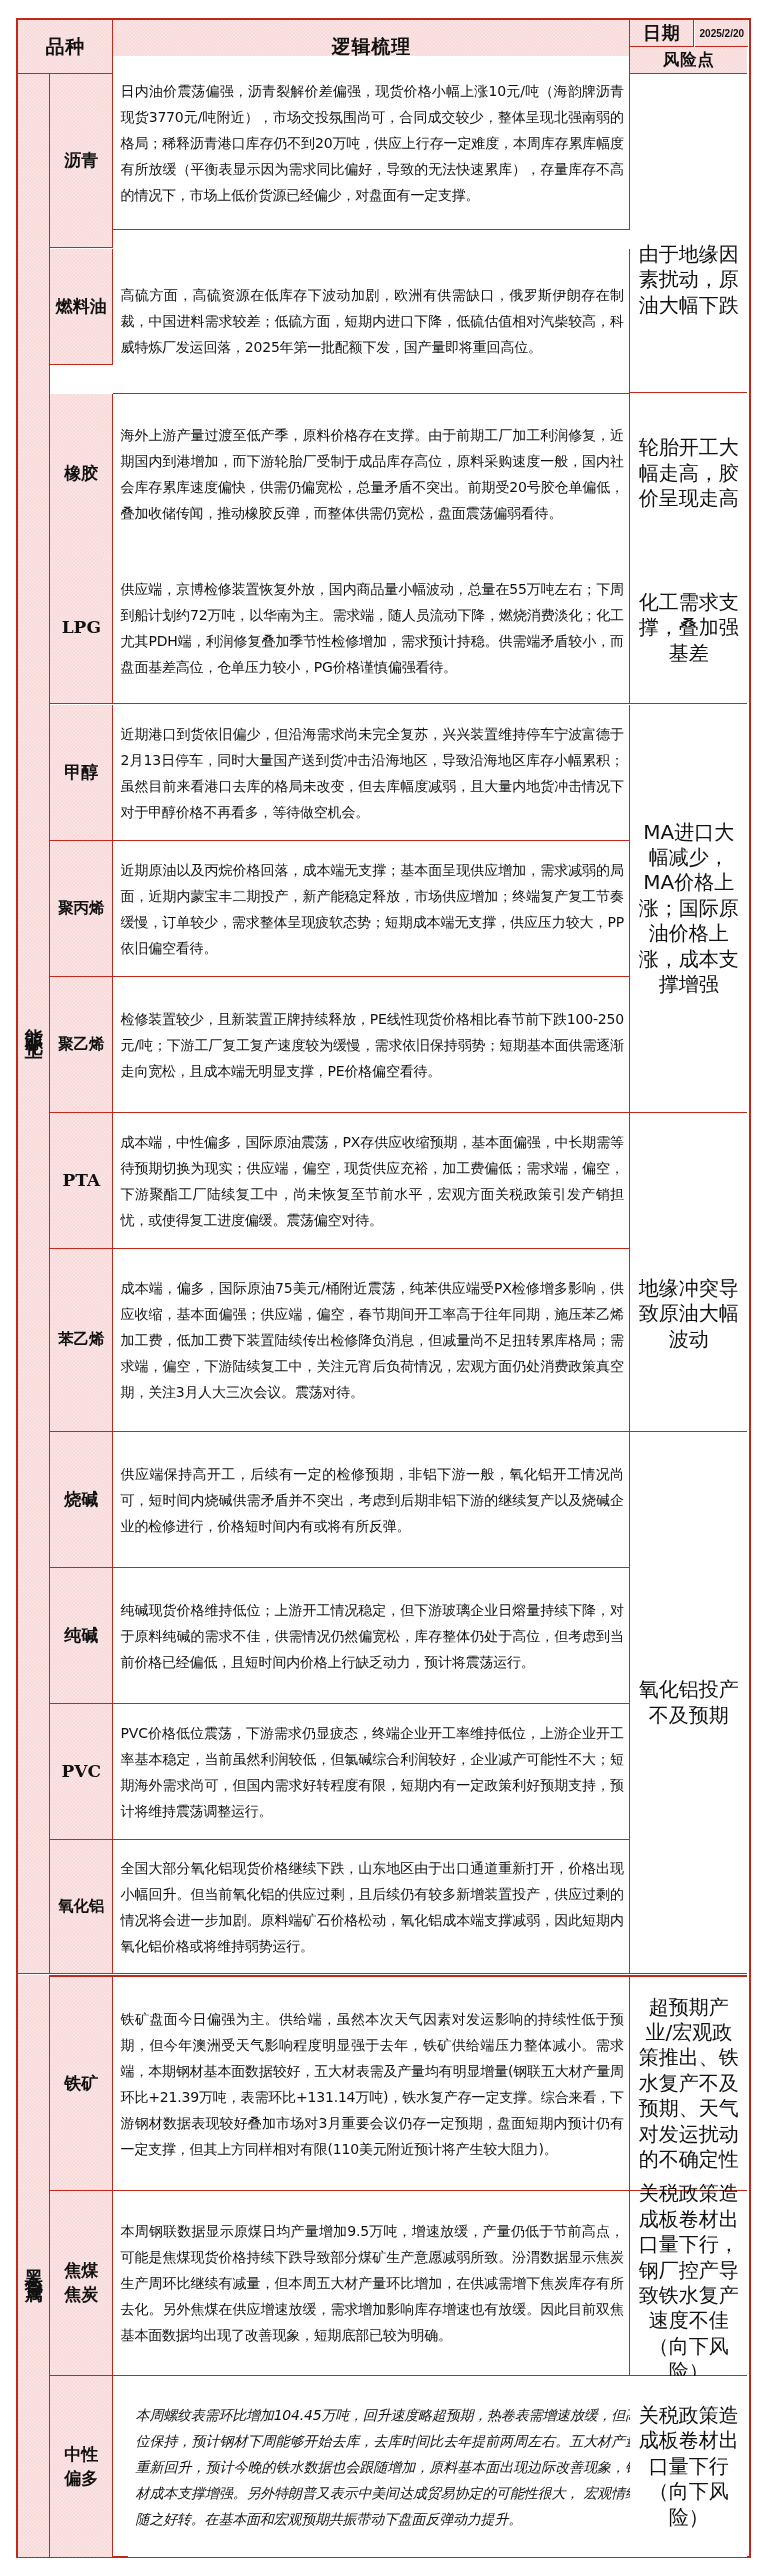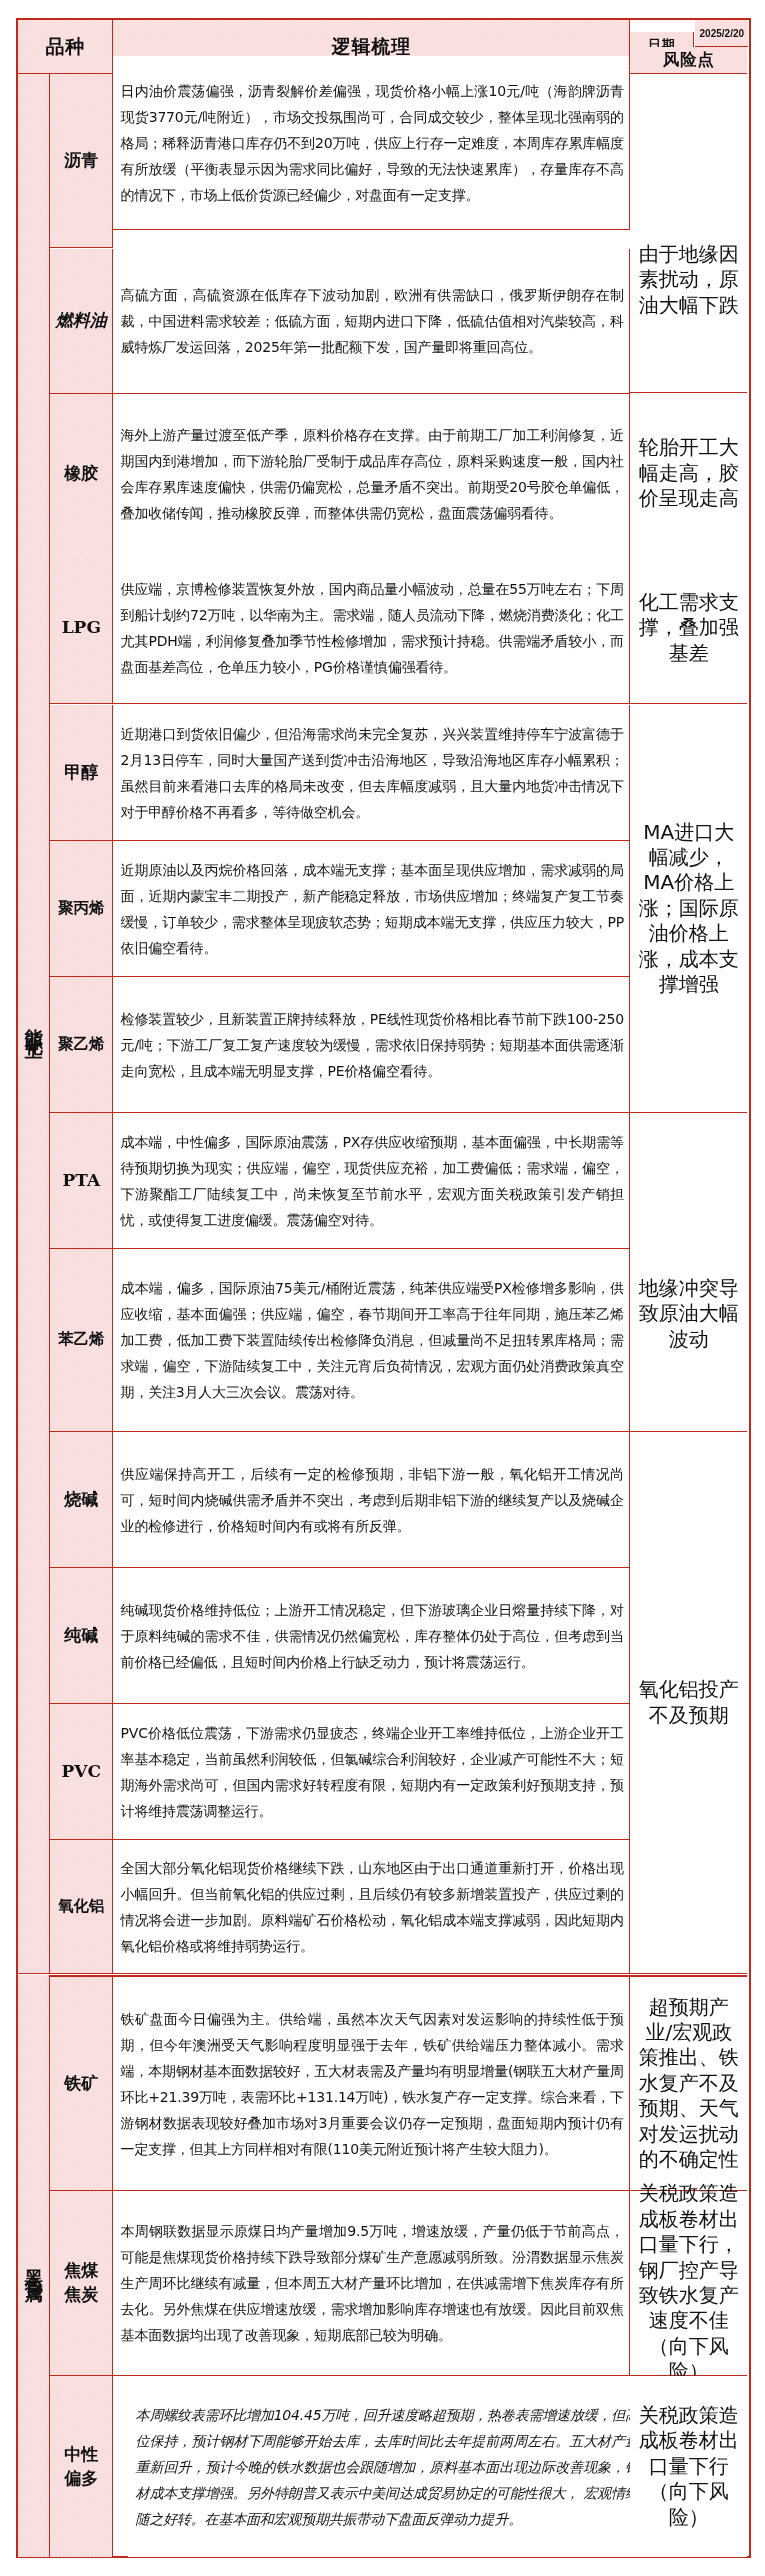--- a/index.html
+++ b/index.html
@@ -36,21 +36,21 @@
 <div class="sheet">
 
   <div class="watermark" style="left:381px;top:227px;">⟋</div>
 
   <div class="cell pink hdr" style="left:0;top:0;width:95px;height:54px;">
     <span>品种</span>
   </div>
   <div class="cell pink hdr" style="left:95px;top:0;width:517px;height:54px;">
     <span>逻辑梳理</span>
   </div>
-  <div class="cell pink hdr" style="left:612px;top:12px;width:64px;height:27px;font-size:13px;">
+  <div class="cell pink hdr" style="left:612px;top:0;width:64px;height:27px;font-size:18px;">
     <span>日期</span>
   </div>
   <div class="cell pink date-val" style="left:677px;top:0;width:53px;height:27px;border-right:none;">
     <span>2025/2/20</span>
   </div>
   <div class="cell pink hdr" style="left:612px;top:27px;width:117px;height:27px;border-right:none;font-size:16.3px;">
     <span>风险点</span>
   </div>
 
   <div class="cell pink" style="left:0;top:54px;width:32px;height:1900px;">
@@ -60,21 +60,21 @@
     <span class="cat">黑色金属</span>
   </div>
 
   <div class="cell pink name" style="left:32px;top:54px;width:63px;height:174px;">
       <span>沥青</span>
     </div>
   <div class="cell white logic" style="left:95px;top:36px;width:517px;height:174px;">
       <span>日内油价震荡偏强，沥青裂解价差偏强，现货价格小幅上涨10元/吨（海韵牌沥青现货3770元/吨附近），市场交投氛围尚可，合同成交较少，整体呈现北强南弱的格局；稀释沥青港口库存仍不到20万吨，供应上行存一定难度，本周库存累库幅度有所放缓（平衡表显示因为需求同比偏好，导致的无法快速累库），存量库存不高的情况下，市场上低价货源已经偏少，对盘面有一定支撑。</span>
     </div>
 
-  <div class="cell pink name" style="left:32px;top:229px;width:63px;height:145px;font-style:italic;">
+  <div class="cell pink name" style="left:32px;top:229px;width:63px;height:116px;">
       <span>燃料油</span>
     </div>
   <div class="cell white logic" style="left:95px;top:229px;width:517px;height:145px;">
       <span>高硫方面，高硫资源在低库存下波动加剧，欧洲有供需缺口，俄罗斯伊朗存在制裁，中国进料需求较差；低硫方面，短期内进口下降，低硫估值相对汽柴较高，科威特炼厂发运回落，2025年第一批配额下发，国产量即将重回高位。</span>
     </div>
 
   <div class="cell pink name" style="left:32px;top:374px;width:63px;height:160px;">
       <span>橡胶</span>
     </div>
   <div class="cell white logic" style="left:95px;top:374px;width:517px;height:160px;">

